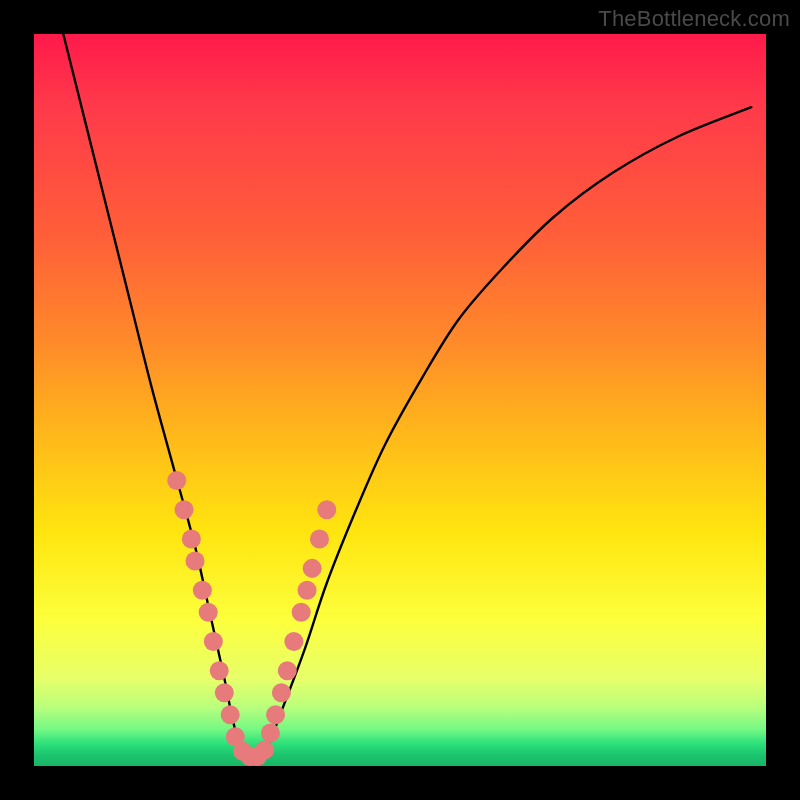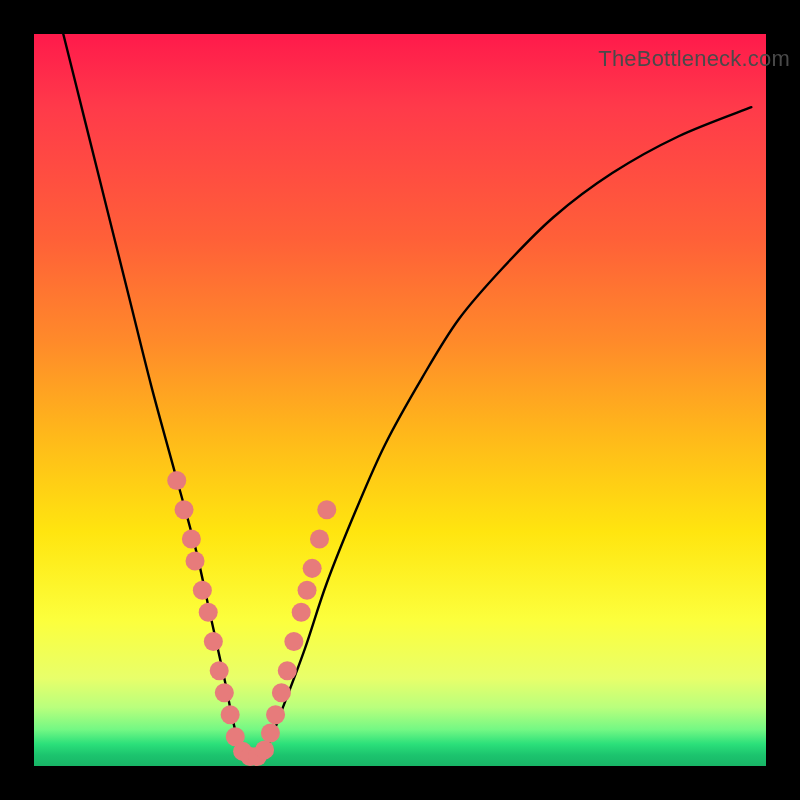--- a/index.html
+++ b/index.html
@@ -44,21 +44,20 @@
     );
   }
   .watermark {
     position: absolute;
     top: 6px;
     right: 10px;
     color: #4a4a4a;
     font-size: 22px;
     font-weight: 500;
     letter-spacing: 0.2px;
-    margin-top: 40px;
   }
   svg.curve {
     position: absolute;
     top: 0;
     left: 0;
     width: 732px;
     height: 732px;
     overflow: visible;
   }
 </style>

